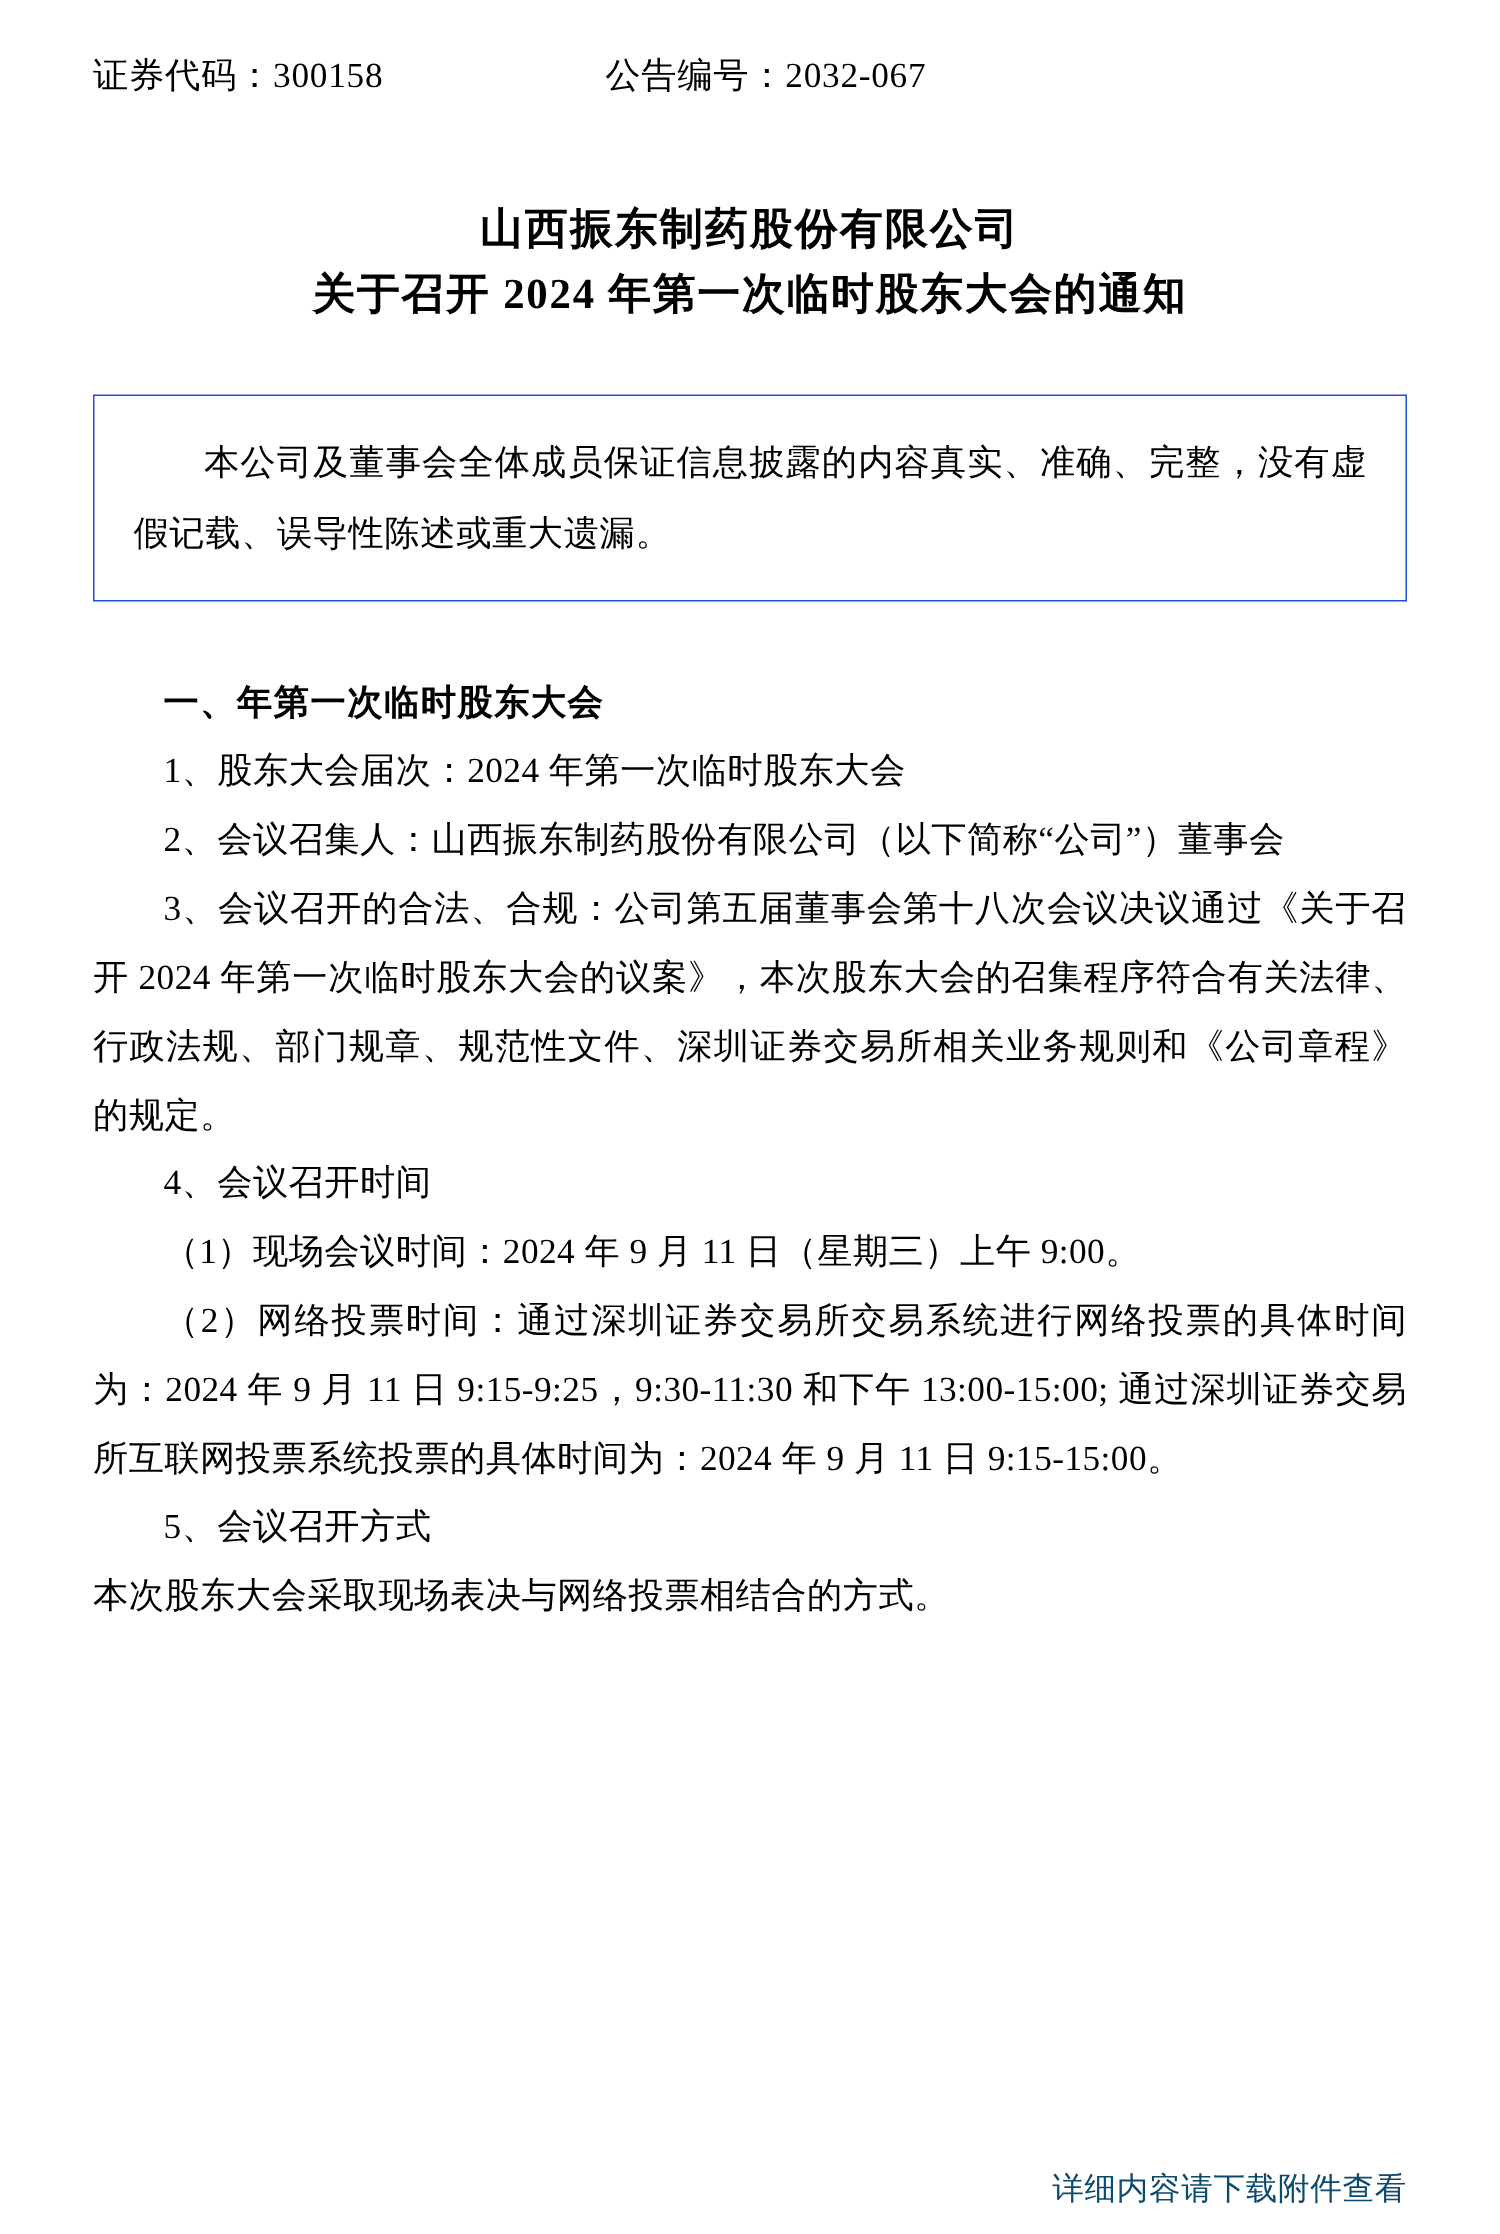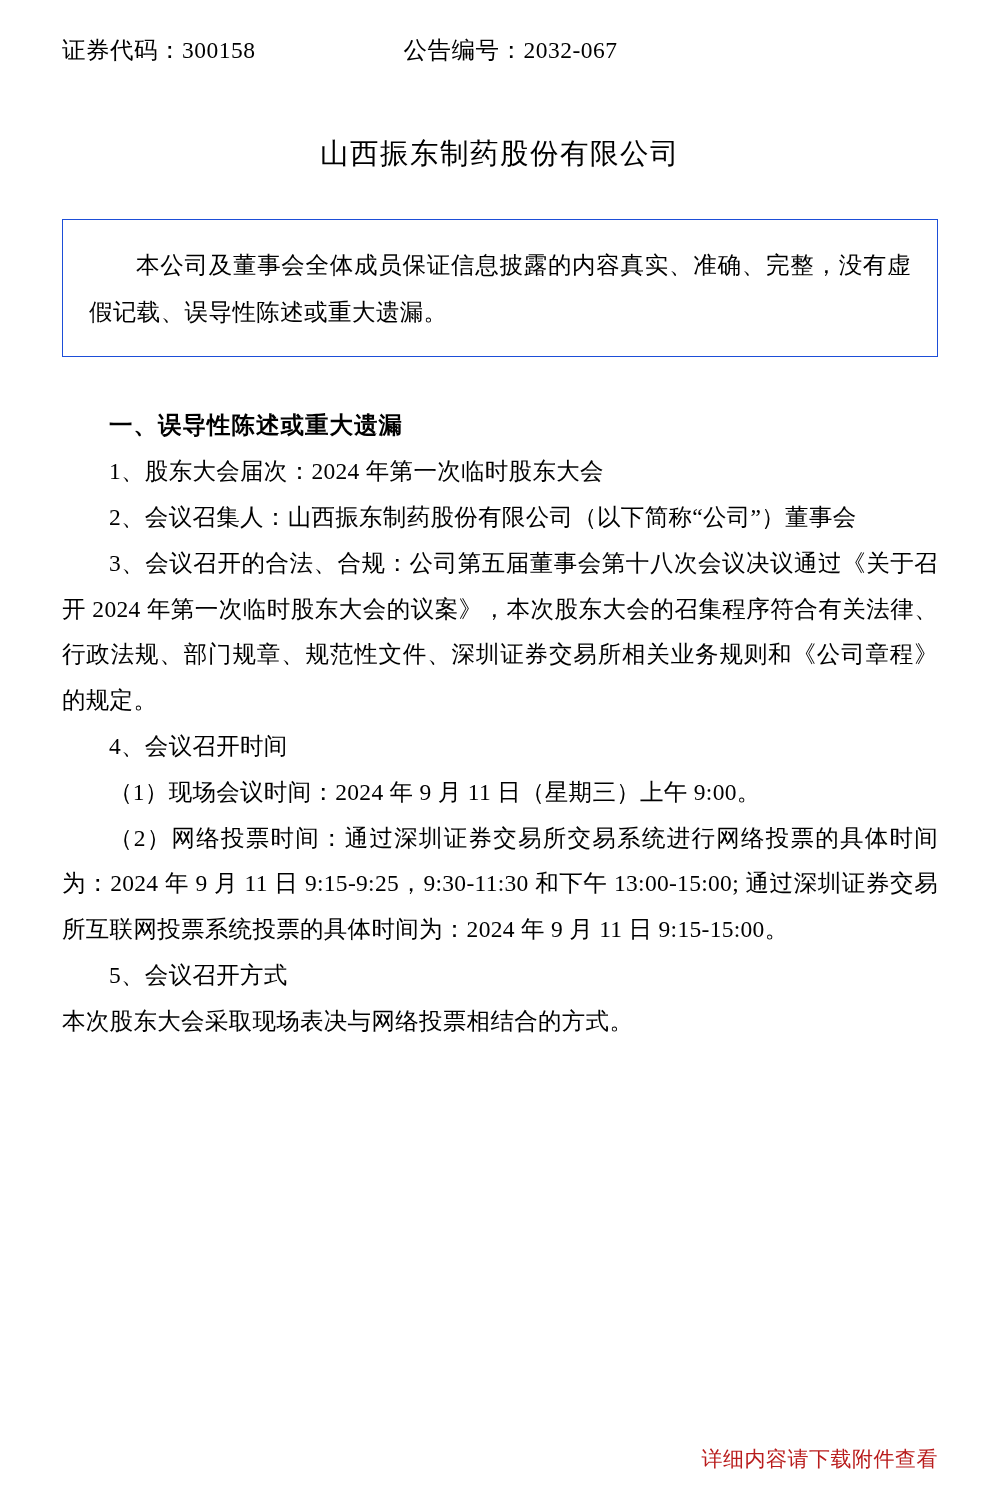--- a/index.html
+++ b/index.html
@@ -36,21 +36,21 @@
   .doc-header .gap1 { width: 74px; display: inline-block; }
   .doc-header .gap2 { width: 74px; display: inline-block; }
 
   
   .title-block {
     margin-top: 66px;
     text-align: center;
   }
   .title-line {
     font-size: 28.5px;
-    font-weight: normal;
+    font-weight: bold;
     letter-spacing: 1.5px;
     line-height: 1.52;
   }
   .title-line.second {
     letter-spacing: 1.2px;
   }
 
   
   .statement-box {
     margin-top: 44px;
@@ -85,48 +85,49 @@
     letter-spacing: 0.3px;
   }
   .para.noindent {
     text-indent: 0;
   }
   
   .footer-note {
     position: absolute;
     right: 62px;
     bottom: 16px;
-    color: #b91c1c;
+    color: #0c4a6e;
     font-size: 21px;
     letter-spacing: 0.5px;
     font-family: "Liberation Sans", sans-serif;
   }
 </style>
 </head>
 <body>
 
 <div class="page">
 
   <div class="doc-header">
     <span class="hdr-item">证券代码：300158</span>
     <span class="gap1"></span>
     <span class="gap2"></span>
     <span class="hdr-item">公告编号：2032-067</span>
   </div>
 
   <div class="title-block">
     <div class="title-line">山西振东制药股份有限公司</div>
+    <div class="title-line second">关于召开 2024 年第一次临时股东大会的通知</div>
   </div>
 
   <div class="statement-box">
     <div class="statement-text">本公司及董事会全体成员保证信息披露的内容真实、准确、完整，没有虚假记载、误导性陈述或重大遗漏。</div>
   </div>
 
   <div class="body-block">
-    <div class="sec-heading">一、误导性陈述或重大遗漏</div>
+    <div class="sec-heading">一、年第一次临时股东大会</div>
     <div class="para">1、股东大会届次：2024 年第一次临时股东大会</div>
     <div class="para">2、会议召集人：山西振东制药股份有限公司（以下简称“公司”）董事会</div>
     <div class="para">3、会议召开的合法、合规：公司第五届董事会第十八次会议决议通过《关于召开 2024 年第一次临时股东大会的议案》，本次股东大会的召集程序符合有关法律、行政法规、部门规章、规范性文件、深圳证券交易所相关业务规则和《公司章程》的规定。</div>
     <div class="para">4、会议召开时间</div>
     <div class="para">（1）现场会议时间：2024 年 9 月 11 日（星期三）上午 9:00。</div>
     <div class="para">（2）网络投票时间：通过深圳证券交易所交易系统进行网络投票的具体时间为：2024 年 9 月 11 日 9:15-9:25，9:30-11:30 和下午 13:00-15:00; 通过深圳证券交易所互联网投票系统投票的具体时间为：2024 年 9 月 11 日 9:15-15:00。</div>
     <div class="para">5、会议召开方式</div>
     <div class="para noindent">本次股东大会采取现场表决与网络投票相结合的方式。</div>
   </div>
 

